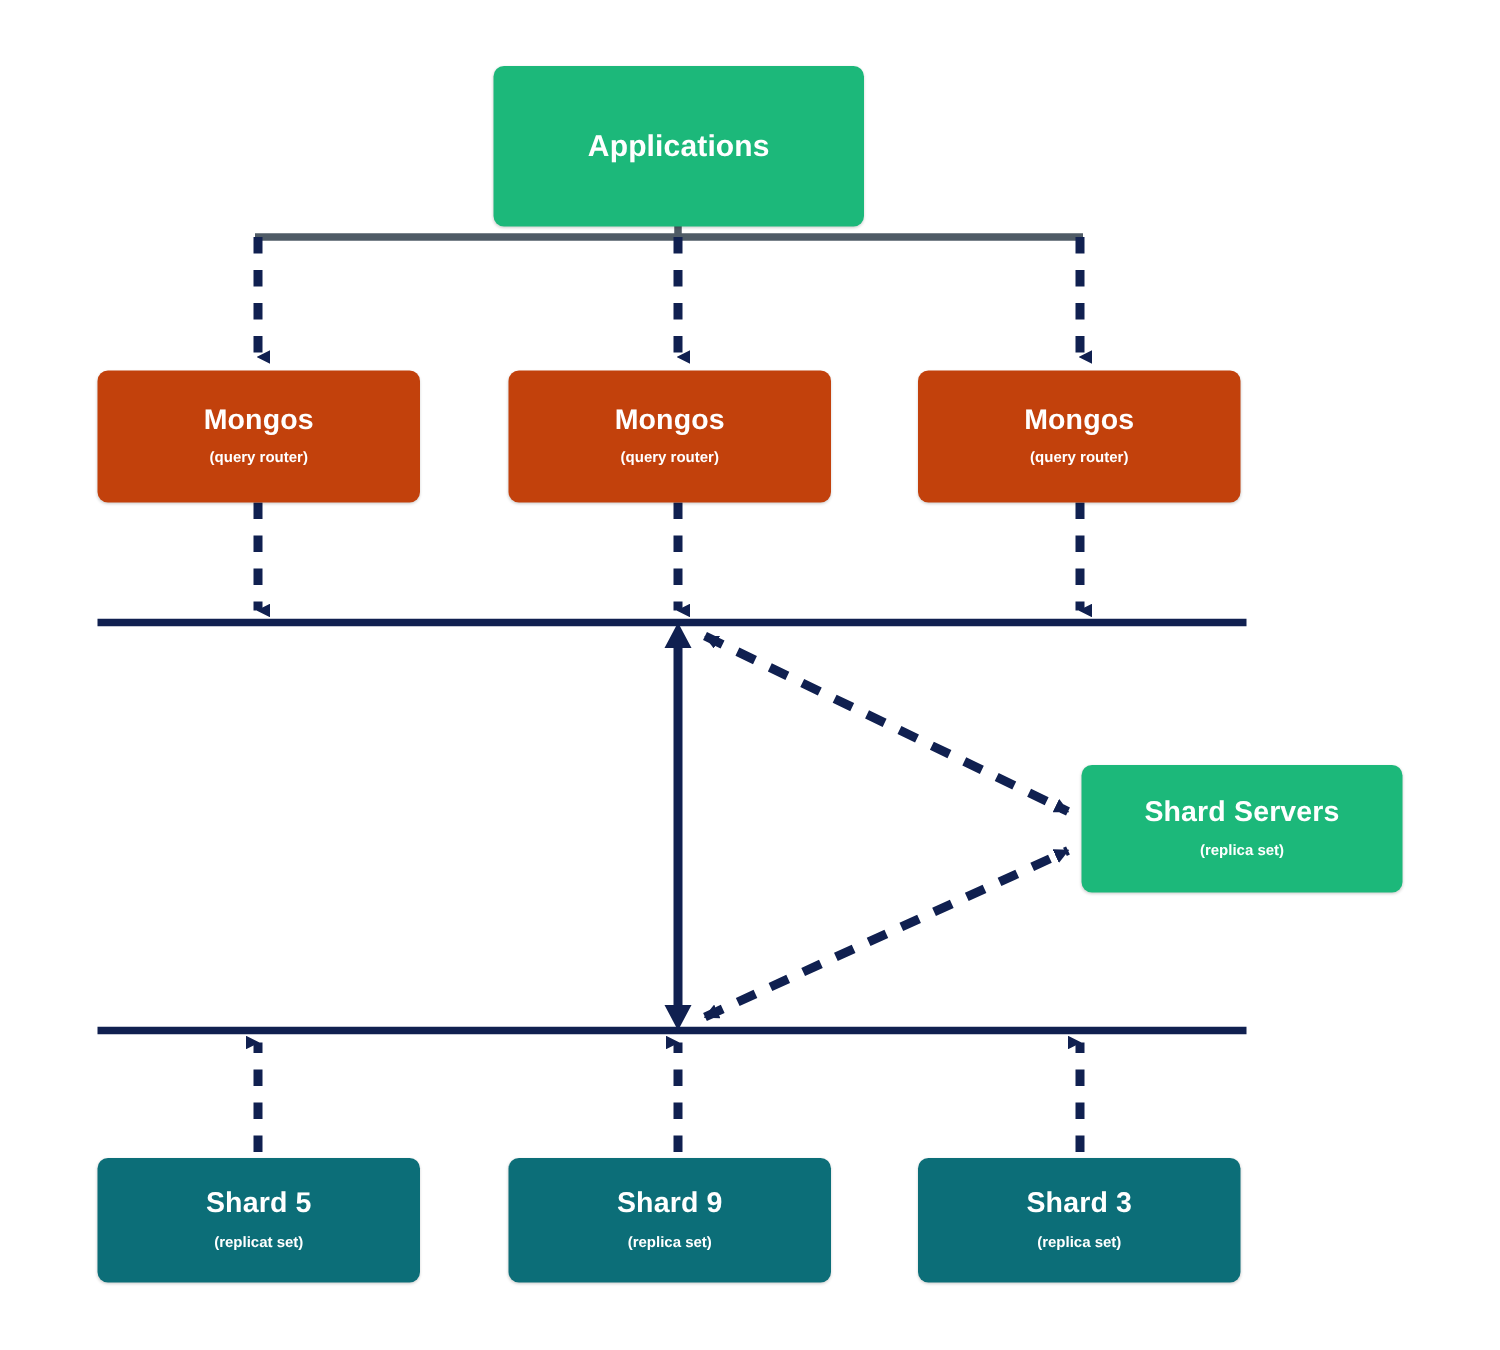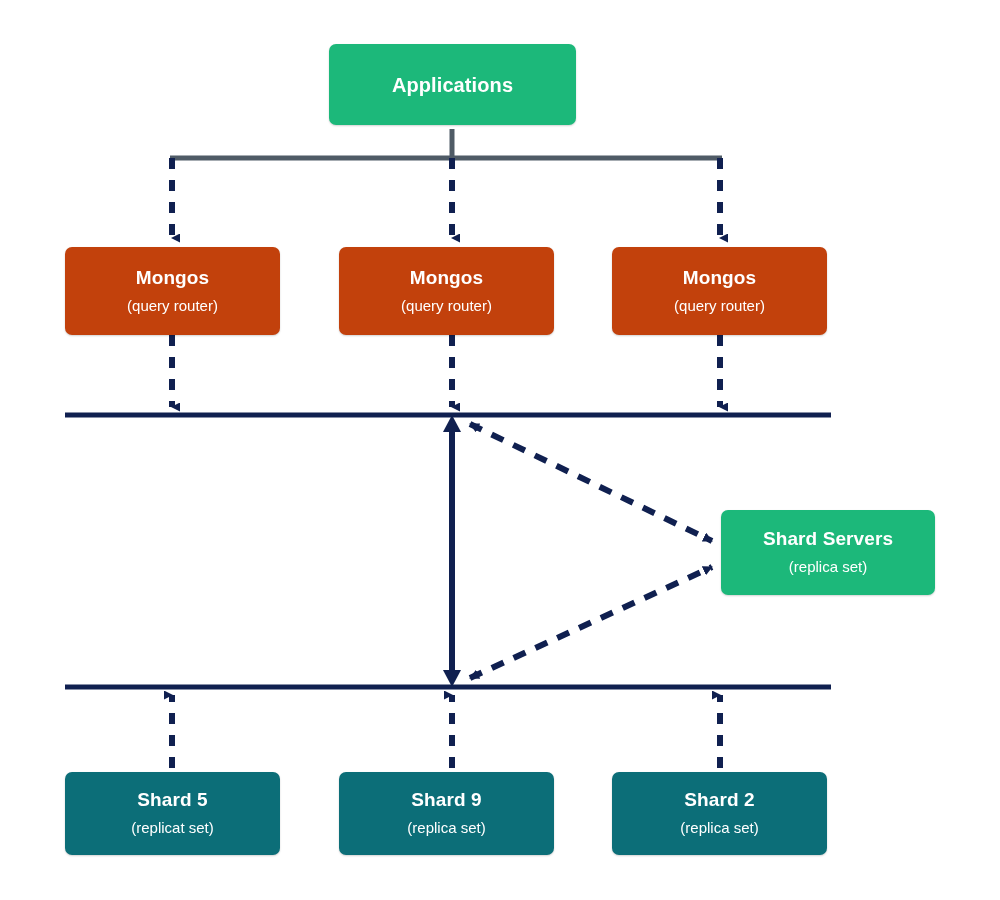--- a/index.html
+++ b/index.html
@@ -40,33 +40,33 @@
     text-align: center;
     box-shadow: 0 1px 2px rgba(0,0,0,0.18);
   }
   .node .node-title {
     font-weight: bold;
     font-size: 19px;
     letter-spacing: 0.1px;
     line-height: 1.1;
   }
   .node .node-sub {
-    font-size: 15px;
-    font-weight: normal;
+    font-size: 10px;
+    font-weight: bold;
     margin-top: 9px;
     line-height: 1.1;
   }
   .node.single .node-title {
     margin: 0;
   }
   #node-applications {
     left: 329px;
     top: 44px;
     width: 247px;
-    height: 81px;
+    height: 107px;
     background: #1CB87A;
   }
   #node-applications .node-title {
     font-size: 20px;
   }
   .node-mongos {
     top: 247px;
     width: 215px;
     height: 88px;
     background: #c2410c;
@@ -182,17 +182,17 @@
     <div class="node-title">Shard 5</div>
     <div class="node-sub">(replicat set)</div>
   </div>
 
   <div class="node node-shard" id="node-shard-1">
     <div class="node-title">Shard 9</div>
     <div class="node-sub">(replica set)</div>
   </div>
 
   <div class="node node-shard" id="node-shard-2">
-    <div class="node-title">Shard 2</div>
+    <div class="node-title">Shard 3</div>
     <div class="node-sub">(replica set)</div>
   </div>
 
 </div>
 
 </body></html>

